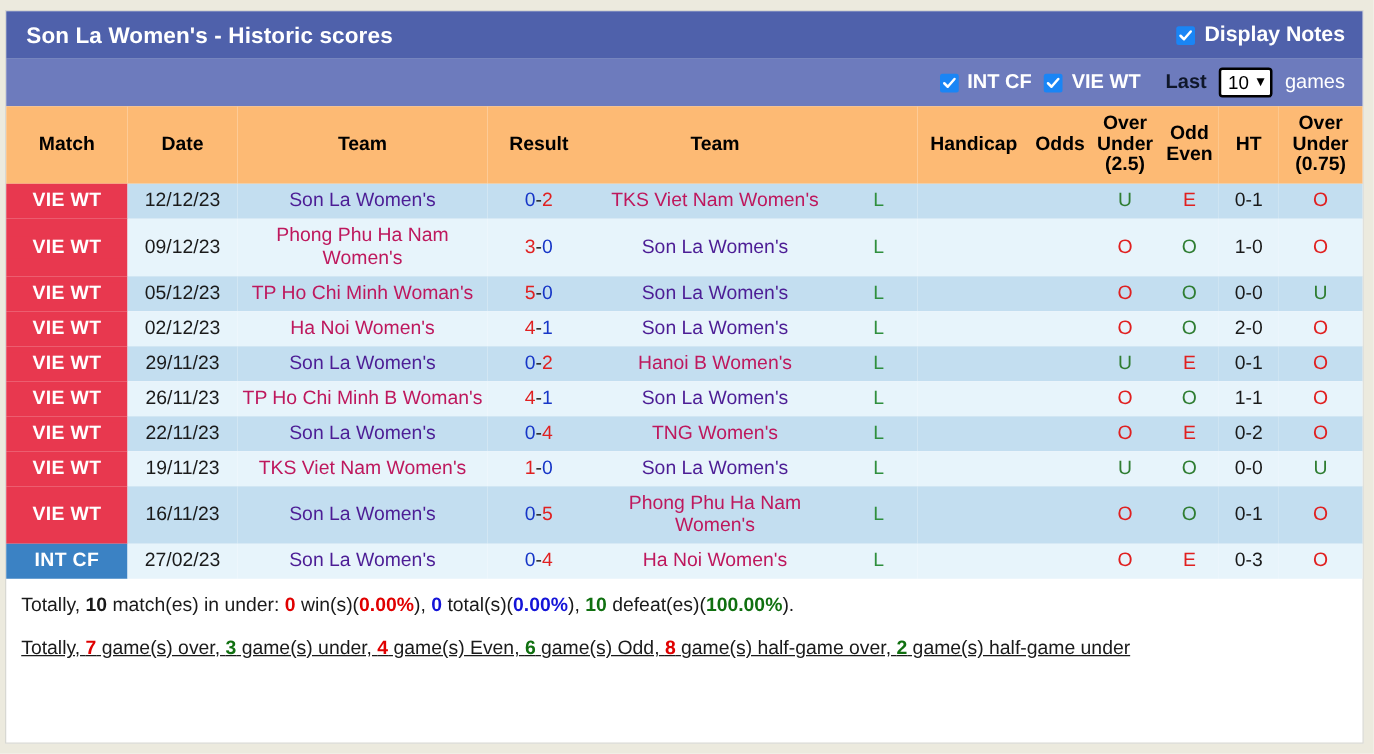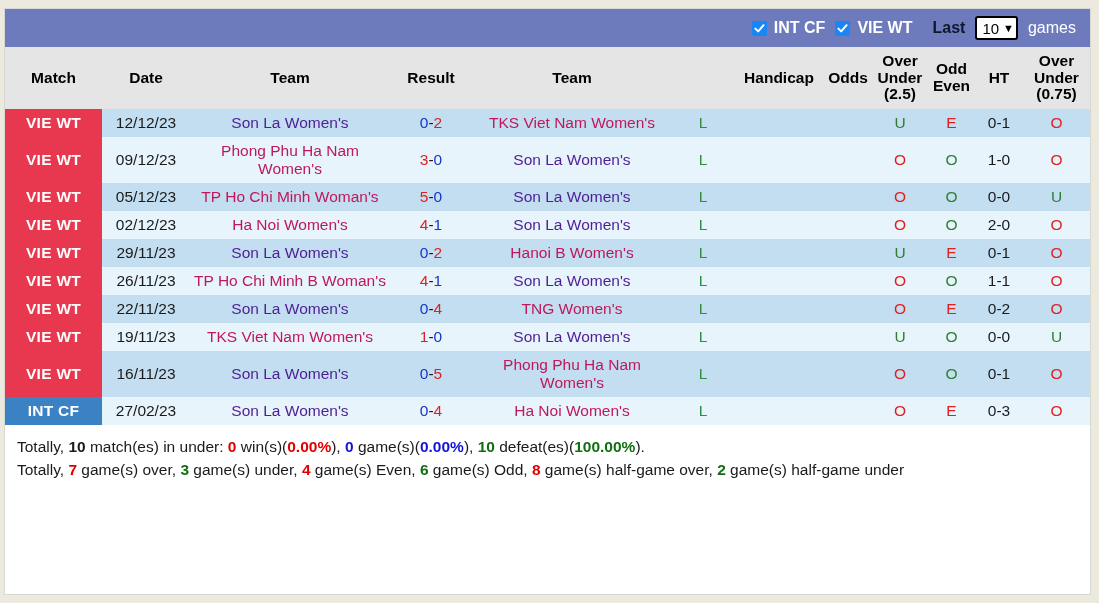--- a/index.html
+++ b/index.html
@@ -51,21 +51,21 @@
     flex:0 0 auto;cursor:pointer;
   }
   .cb svg{display:block;}
   
   table.scores{
     border-collapse:collapse;width:1085px;table-layout:fixed;
   }
   table.scores th{
     font-size:15.5px;font-weight:bold;color:#000;
     padding:6px 2px;vertical-align:middle;line-height:1.08;
-    background:#e5e5e5;
+    background:#fdba74;
   }
   table.scores td{
     font-size:15.5px;color:#1a1a1a;padding:5px 2px;
     vertical-align:middle;text-align:center;line-height:1.16;
   }
   tr.r-odd td{background:#c3def0;}
   tr.r-even td{background:#e7f4fb;}
   td.badge-cell{padding:0;}
   .badge{
     display:block;width:100%;color:#ffffff;font-weight:bold;font-size:15.5px;
@@ -81,31 +81,42 @@
   .sc-l{color:#1736c7;}
   .sc-sep{color:#1a1a1a;}
   .res-L{color:#2f8f3e;}
   .ou-O{color:#e02020;}
   .ou-U{color:#2f7d32;}
   .oe-O{color:#2f7d32;}
   .oe-E{color:#e02020;}
   
   .footer{padding:10px 12px 4px 12px;}
   .fline{font-size:15.5px;color:#1a1a1a;line-height:1.5;white-space:nowrap;}
-  .fline + .fline{}
+  .fline + .fline{margin-top:11px;text-decoration:underline;}
   .n-red{color:#e00000;font-weight:bold;}
   .n-blue{color:#1414d8;font-weight:bold;}
   .n-green{color:#107010;font-weight:bold;}
   .n-black{color:#1a1a1a;font-weight:bold;}
 </style>
 </head>
 <body>
 
 <div class="page">
 
+  <div class="titlebar">
+    <div class="title-text">Son La Women's - Historic scores</div>
+    <div class="notes-wrap">
+      <span class="cb">
+        <svg width="11" height="11" viewBox="0 0 11 11" aria-hidden="true">
+            <path d="M1.4 5.6 L4.2 8.4 L9.6 2.2" stroke="#ffffff" stroke-width="2" fill="none" stroke-linecap="round" stroke-linejoin="round"></path>
+          </svg>
+      </span>
+      <span class="notes-label">Display Notes</span>
+    </div>
+  </div>
 
   <div class="filterbar">
     <div class="fchk">
       <span class="cb">
         <svg width="11" height="11" viewBox="0 0 11 11" aria-hidden="true">
             <path d="M1.4 5.6 L4.2 8.4 L9.6 2.2" stroke="#ffffff" stroke-width="2" fill="none" stroke-linecap="round" stroke-linejoin="round"></path>
           </svg>
       </span>
       <span class="fchk-label">INT CF</span>
     </div>
@@ -326,20 +337,20 @@
           <td><span class="ou-O">O</span></td>
           <td><span class="oe-E">E</span></td>
           <td>0-3</td>
           <td><span class="ou-O">O</span></td>
         </tr>
       </tbody>
   </table>
 
   <div class="footer">
     <div class="fline">
-      <span>Totally, </span><span class="n-black">10</span><span> match(es) in under: </span><span class="n-red">0</span><span> win(s)(</span><span class="n-red">0.00%</span><span>), </span><span class="n-blue">0</span><span> game(s)(</span><span class="n-blue">0.00%</span><span>), </span><span class="n-green">10</span><span> defeat(es)(</span><span class="n-green">100.00%</span><span>).</span>
+      <span>Totally, </span><span class="n-black">10</span><span> match(es) in under: </span><span class="n-red">0</span><span> win(s)(</span><span class="n-red">0.00%</span><span>), </span><span class="n-blue">0</span><span> total(s)(</span><span class="n-blue">0.00%</span><span>), </span><span class="n-green">10</span><span> defeat(es)(</span><span class="n-green">100.00%</span><span>).</span>
     </div>
     <div class="fline">
       <span>Totally, </span><span class="n-red">7</span><span> game(s) over, </span><span class="n-green">3</span><span> game(s) under, </span><span class="n-red">4</span><span> game(s) Even, </span><span class="n-green">6</span><span> game(s) Odd, </span><span class="n-red">8</span><span> game(s) half-game over, </span><span class="n-green">2</span><span> game(s) half-game under</span>
     </div>
   </div>
 
 </div>
 
 </body></html>

